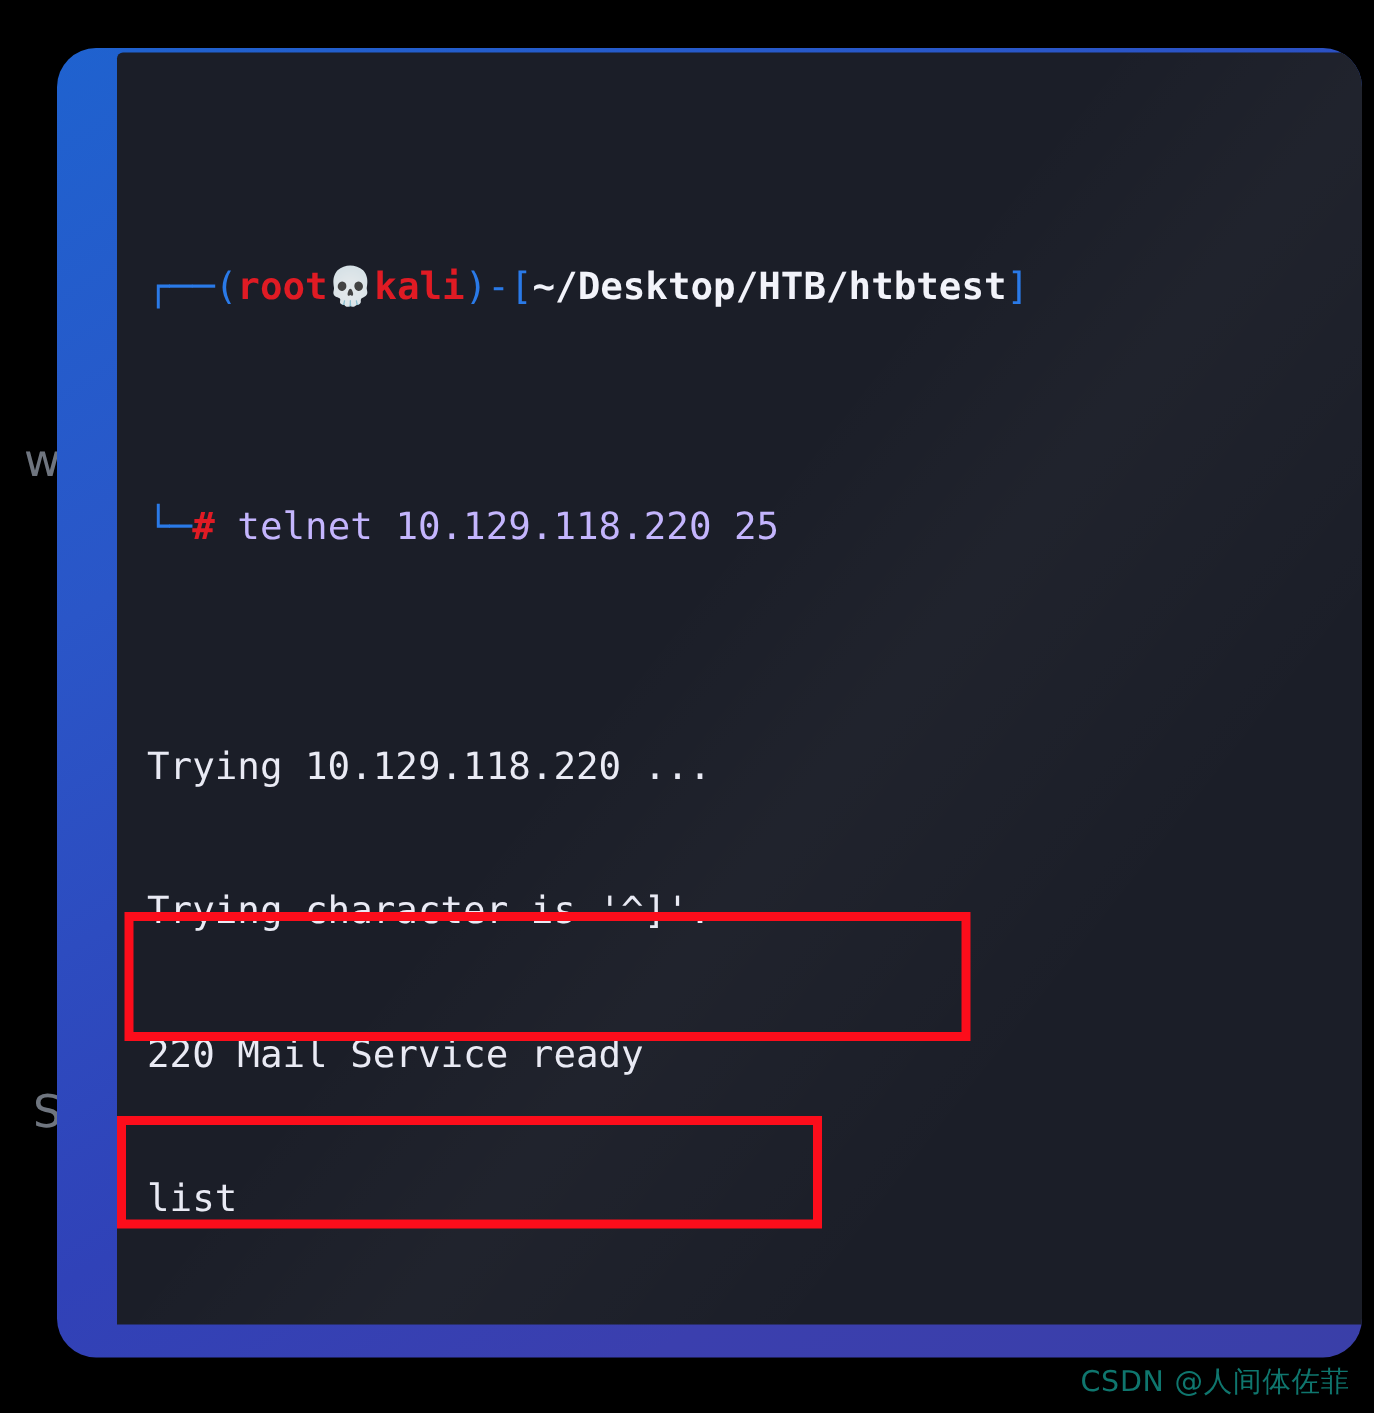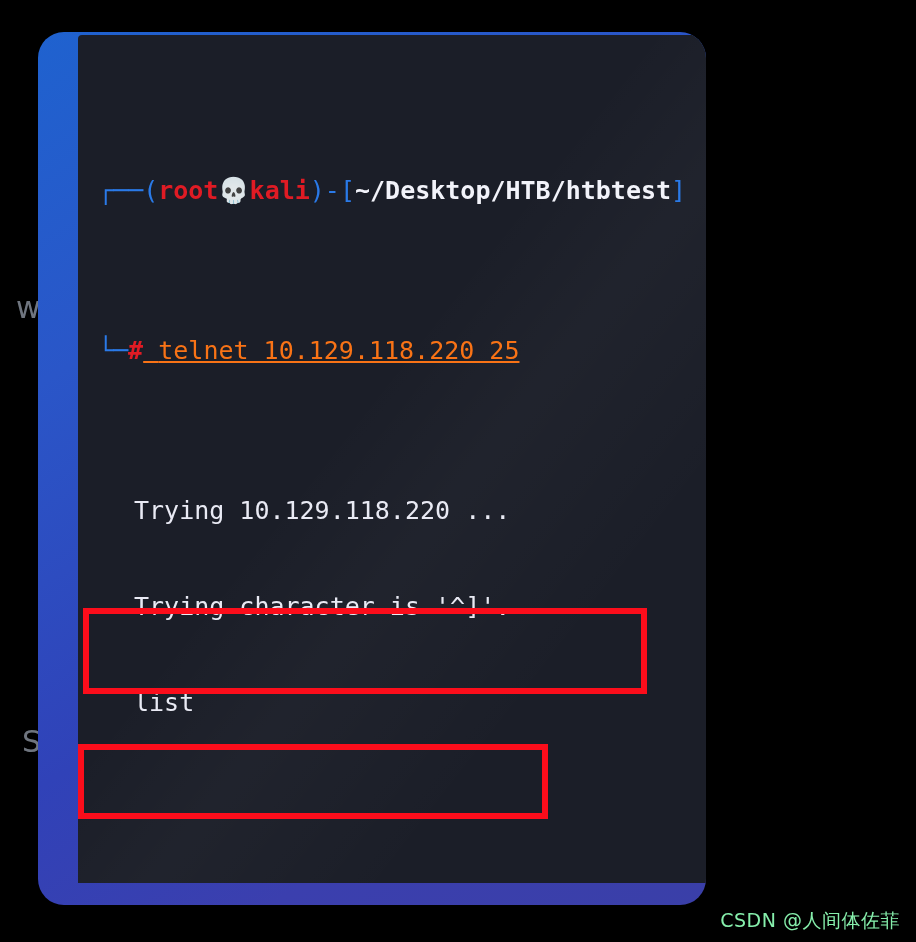--- a/index.html
+++ b/index.html
@@ -40,21 +40,21 @@
     left: 22px;
     top: 724px;
     font-size: 30px;
   }
 
   
   #terminal-window {
     position: absolute;
     left: 38px;
     top: 32px;
-    width: 668px;
+    width: 870px;
     height: 873px;
     border-radius: 26px;
     background: linear-gradient(150deg, #1f62cf 0%, #2a56c8 28%, #3042b8 60%, #3b3fae 80%, #3a3fa8 100%);
     box-shadow: 0 0 0 0 rgba(0,0,0,0);
     overflow: hidden;
   }
   #terminal-frame-inner {
     position: absolute;
     left: 40px;
     top: 3px;
@@ -82,39 +82,39 @@
     font-size: 25px;
     line-height: 32px;
     color: #e9eaf4;
     white-space: pre;
     letter-spacing: 0px;
   }
   .line { height: 32px; }
   .c-blue   { color: #2a7ae8; }
   .c-red    { color: #e01b24; font-weight: bold; }
   .c-white  { color: #f2f3fa; font-weight: bold; }
-  .c-cyan   { color: #f97316; text-decoration: underline; }
-  .c-out    { color: #e9eaf4; margin-left: 36px; }
+  .c-cyan   { color: #c4b5fd; }
+  .c-out    { color: #e9eaf4; }
 
   
   .anno-box {
     position: absolute;
     border: 6px solid #fc0d1b;
     box-sizing: border-box;
     pointer-events: none;
   }
   #anno-box-1 { left: 83px;  top: 608px; width: 564px; height: 86px; }
   #anno-box-2 { left: 78px;  top: 744px; width: 470px; height: 75px; }
 
   
   #watermark {
     position: absolute;
     right: 16px;
     bottom: 8px;
-    color: #86efac;
+    color: #0f766e;
     font-family: "DejaVu Sans", "Liberation Sans", sans-serif;
     font-size: 19px;
     letter-spacing: .5px;
     user-select: none;
   }
 </style>
 </head>
 <body>
 
 <div id="desktop">
@@ -133,20 +133,21 @@
 
         
         <div class="line"><span class="c-blue">┌──</span><span class="c-blue">(</span><span class="c-red">root</span><span class="c-red">💀</span><span class="c-red">kali</span><span class="c-blue">)</span><span class="c-blue">-</span><span class="c-blue">[</span><span class="c-white">~/Desktop/HTB/htbtest</span><span class="c-blue">]</span></div>
 
         
         <div class="line"><span class="c-blue">└─</span><span class="c-red">#</span><span class="c-cyan"> <span>telnet 10.129.118.220 25</span></span></div>
 
         
         <div class="line c-out">Trying 10.129.118.220 ...</div>
         <div class="line c-out">Trying character is '^]'.</div>
+        <div class="line c-out">220 Mail Service ready</div>
         <div class="line c-out">list</div>
         
         
         
         
         
         
         
         
         

